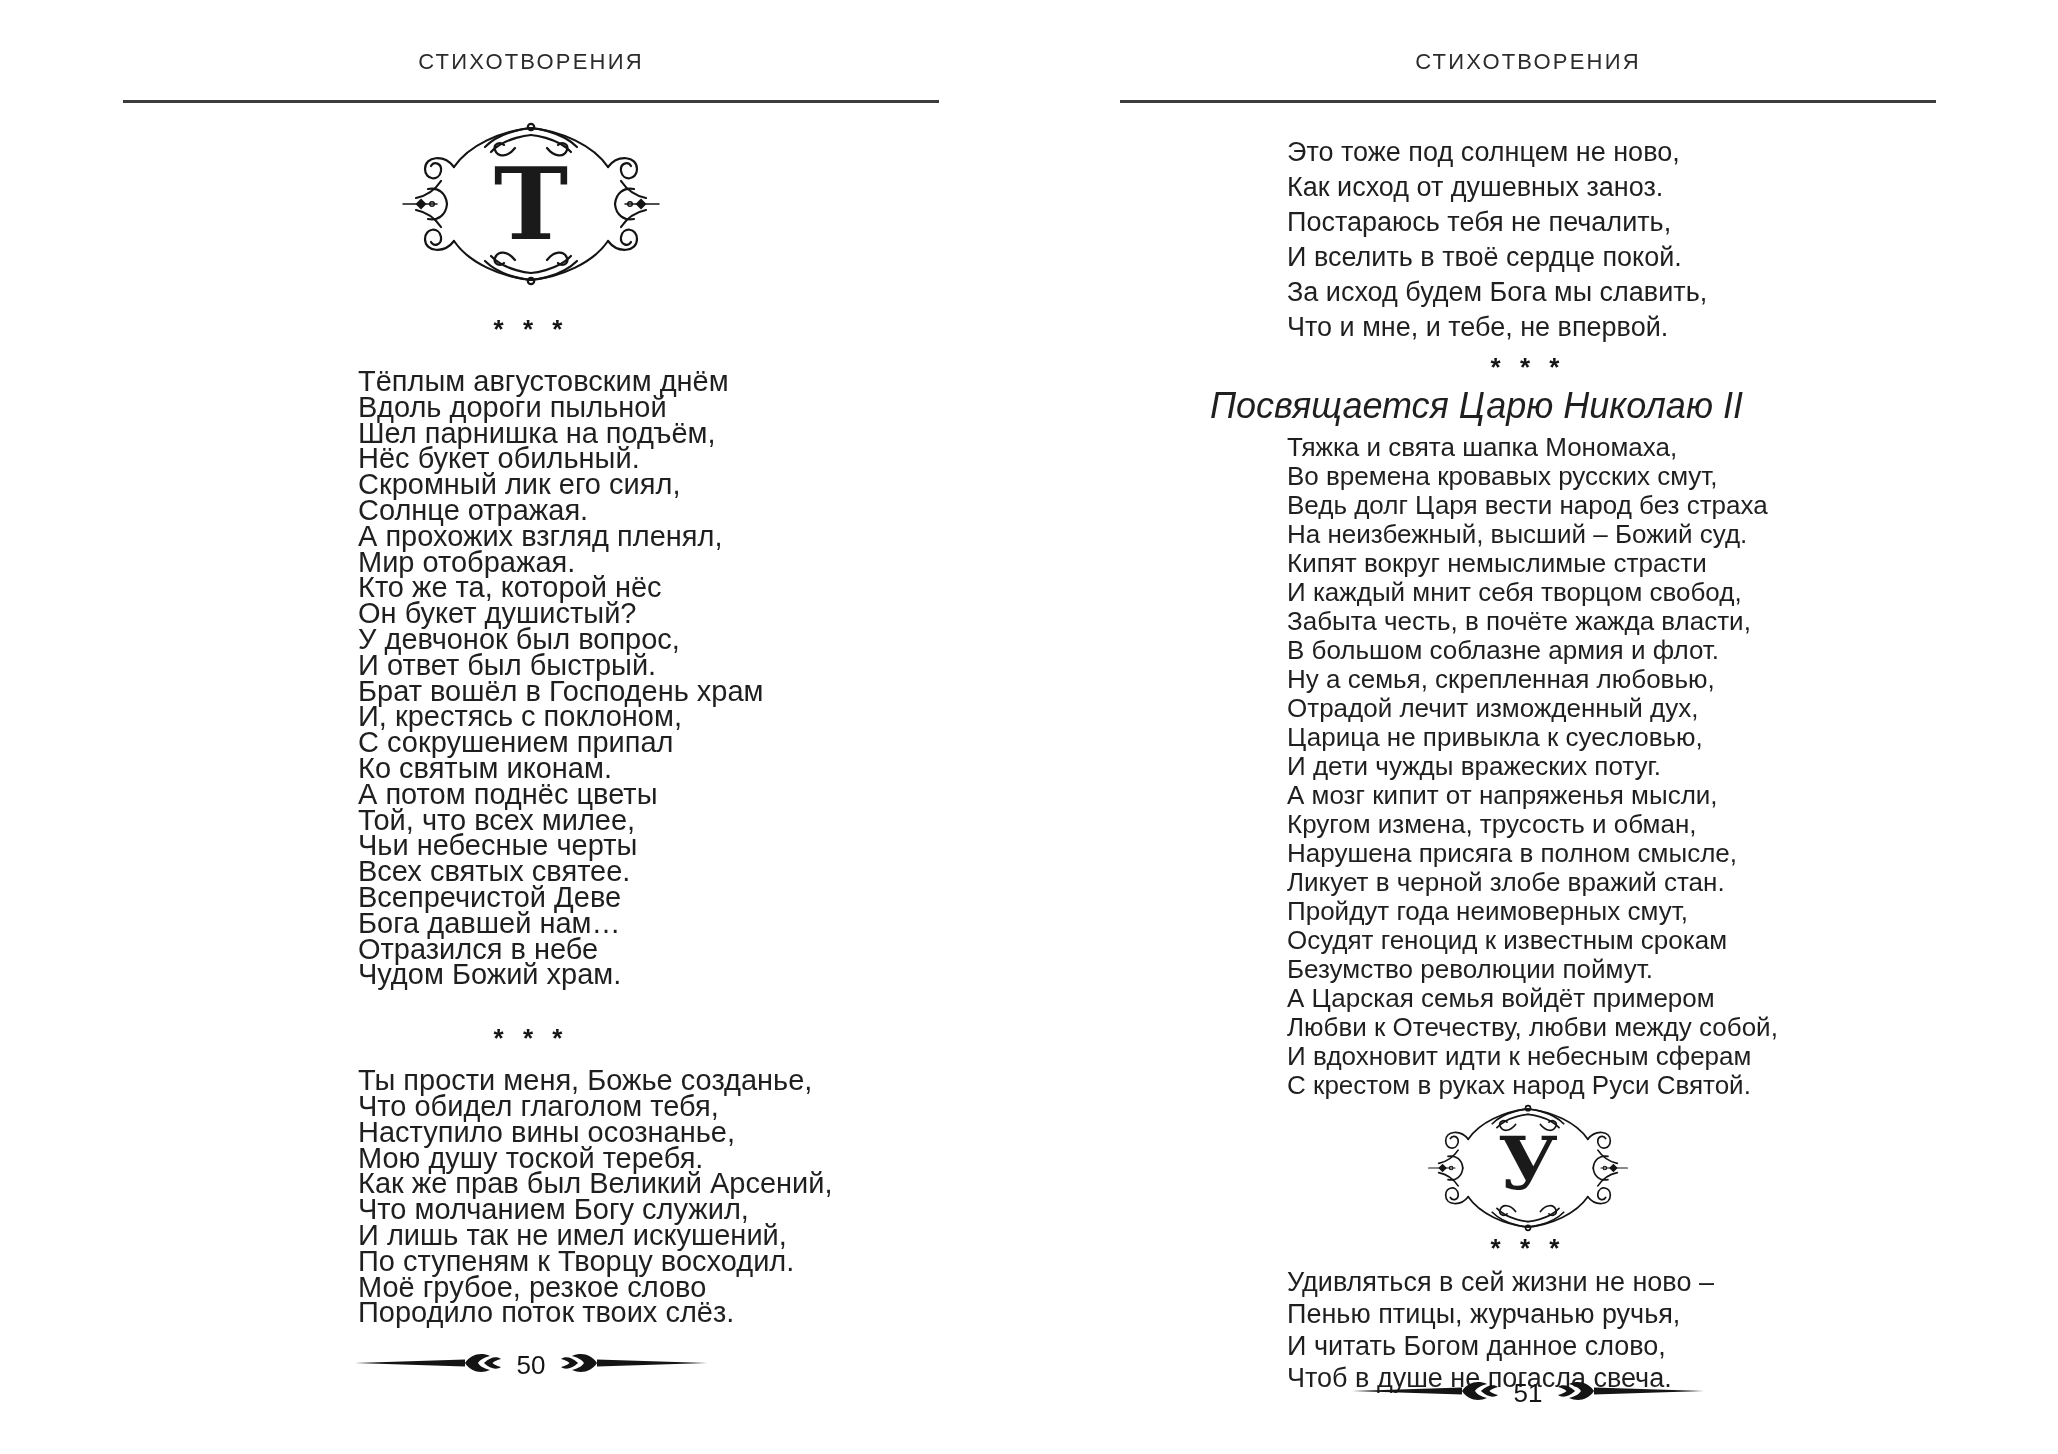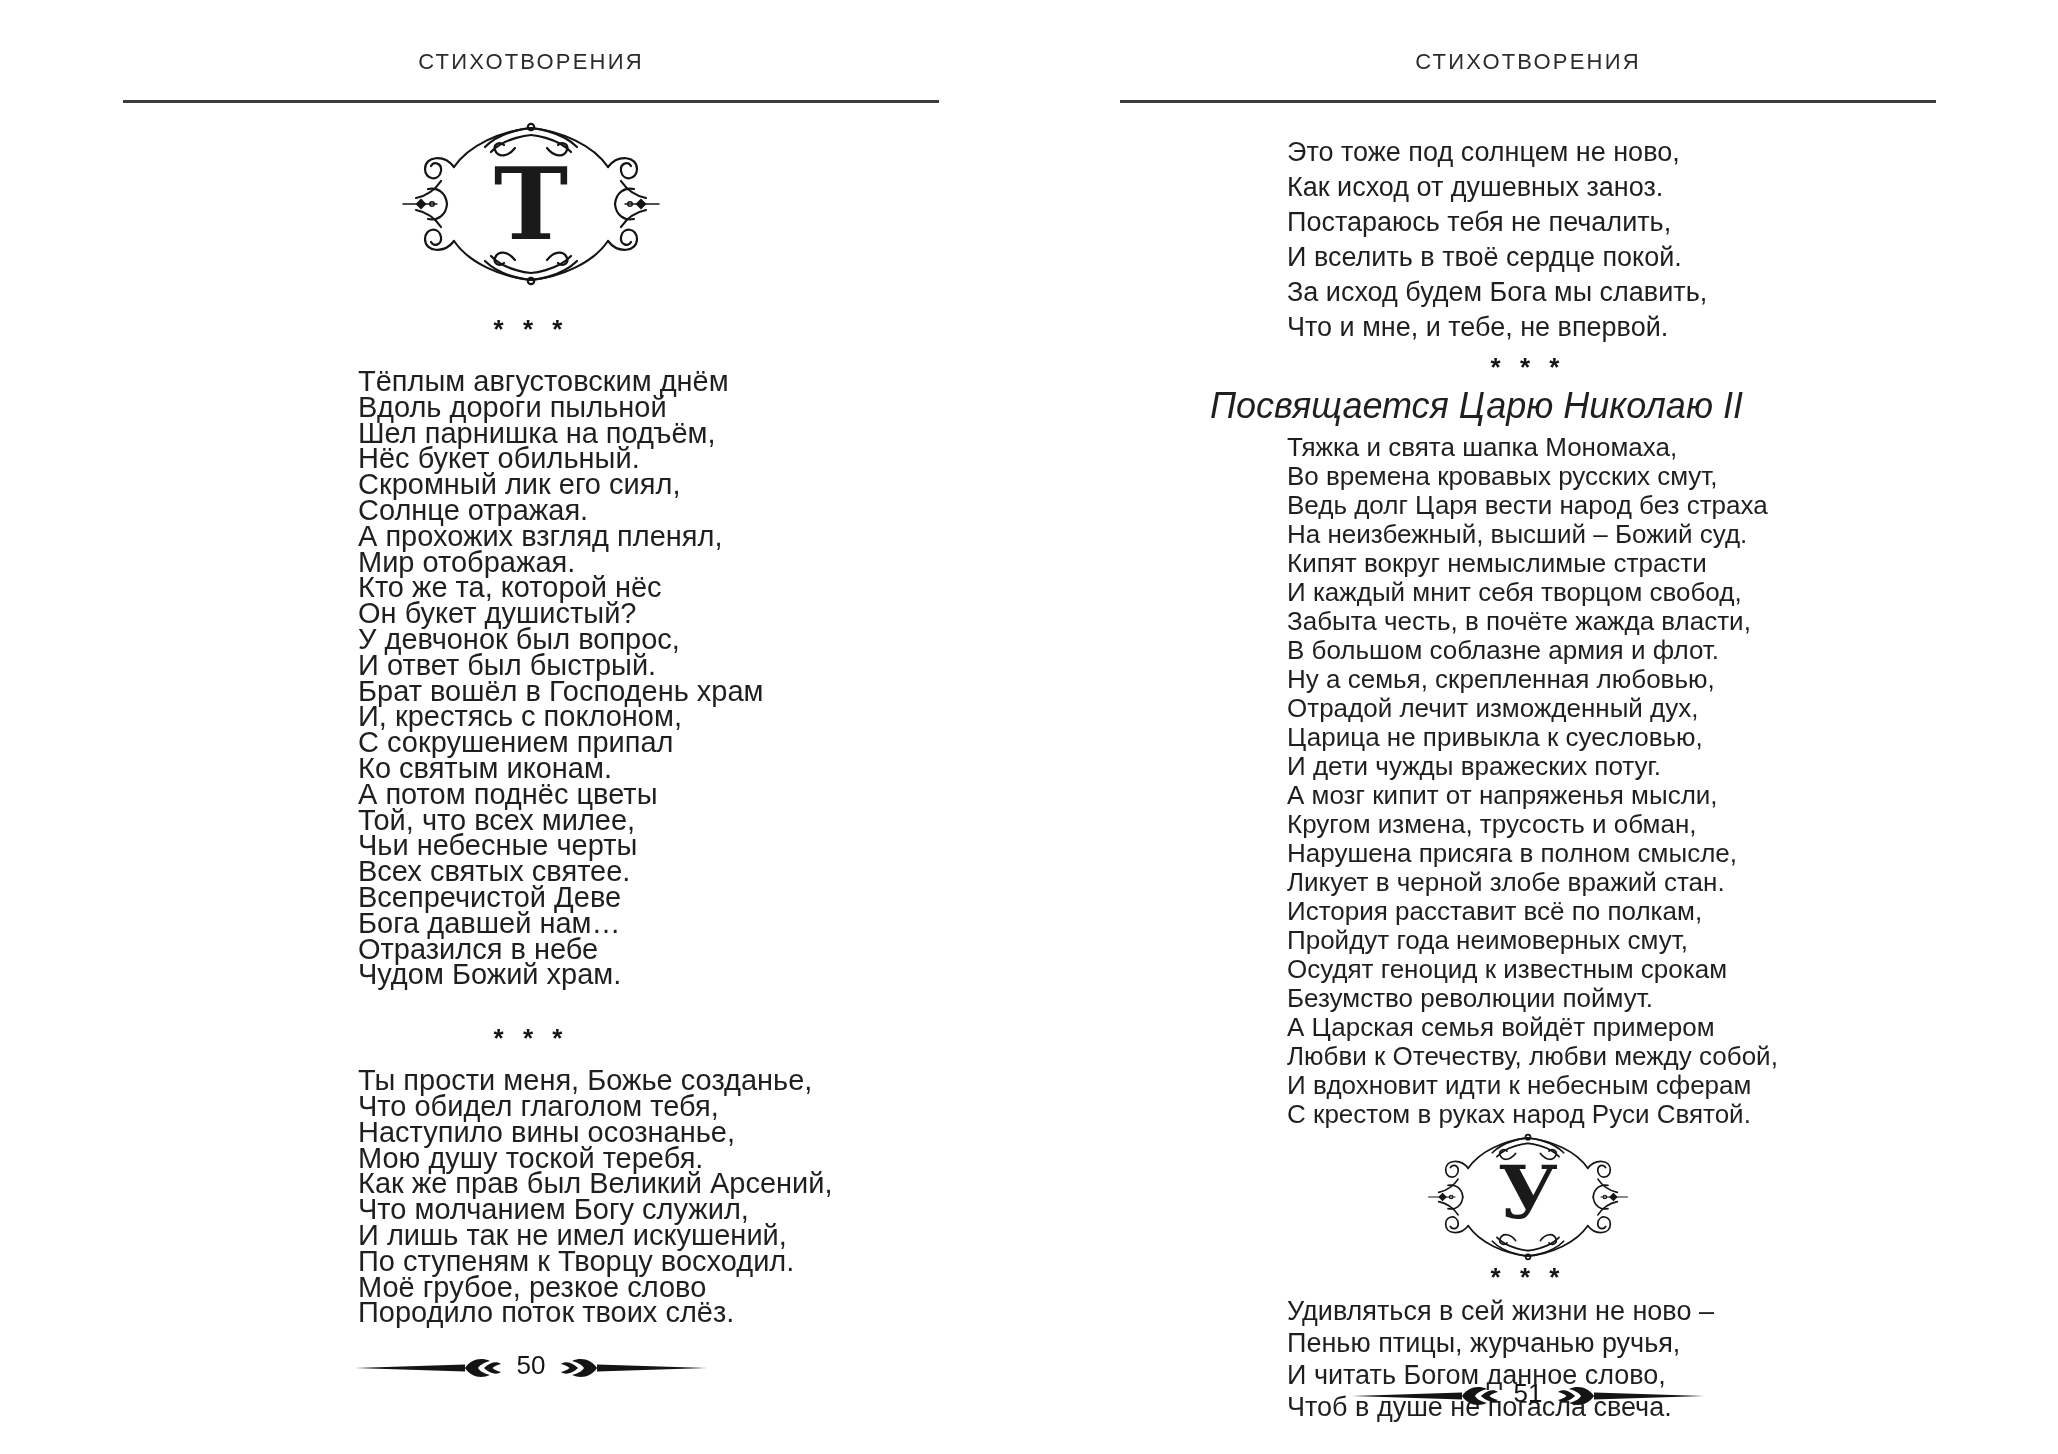--- a/index.html
+++ b/index.html
@@ -40,21 +40,21 @@
   .poem-big{margin-top:12px;font-size:26px;line-height:29px;}
   .poem-final{margin-top:4px;font-size:27px;line-height:32px;}
 
   .dedication{
     margin-top:10px;text-align:left;padding-left:90px;
     font-style:italic;font-size:36px;line-height:30px;color:#1f1f1f;
   }
 
   .pagefoot{
     position:absolute;left:0;width:100%;
-    display:flex;align-items:flex-end;justify-content:center;gap:14px;
+    display:flex;align-items:flex-start;justify-content:center;gap:14px;
   }
   #page-left .pagefoot{top:1350px;}
   #page-right .pagefoot{top:1378px;}
   .pnum{font-size:26px;color:#141414;}
   .orn{display:block;}
   .orn-flip{transform:scaleX(-1);}
 
   .emb-stroke{fill:none;stroke:#141414;stroke-width:2.2;stroke-linecap:round;}
   .emb-thin{fill:none;stroke:#141414;stroke-width:1.5;stroke-linecap:round;}
   .emb-fill{fill:#141414;stroke:none;}
@@ -193,21 +193,20 @@
         <div class="line">Забыта честь, в почёте жажда власти,</div>
         <div class="line">В большом соблазне армия и флот.</div>
         <div class="line">Ну а семья, скрепленная любовью,</div>
         <div class="line">Отрадой лечит изможденный дух,</div>
         <div class="line">Царица не привыкла к суесловью,</div>
         <div class="line">И дети чужды вражеских потуг.</div>
         <div class="line">А мозг кипит от напряженья мысли,</div>
         <div class="line">Кругом измена, трусость и обман,</div>
         <div class="line">Нарушена присяга в полном смысле,</div>
         <div class="line">Ликует в черной злобе вражий стан.</div>
-        <div class="line">История расставит всё по полкам,</div>
         <div class="line">Пройдут года неимоверных смут,</div>
         <div class="line">Осудят геноцид к известным срокам</div>
         <div class="line">Безумство революции поймут.</div>
         <div class="line">А Царская семья войдёт примером</div>
         <div class="line">Любви к Отечеству, любви между собой,</div>
         <div class="line">И вдохновит идти к небесным сферам</div>
         <div class="line">С крестом в руках народ Руси Святой.</div>
       </div>
 
     <svg class="emblem-small" width="202" height="132" viewBox="0 0 260 170">

